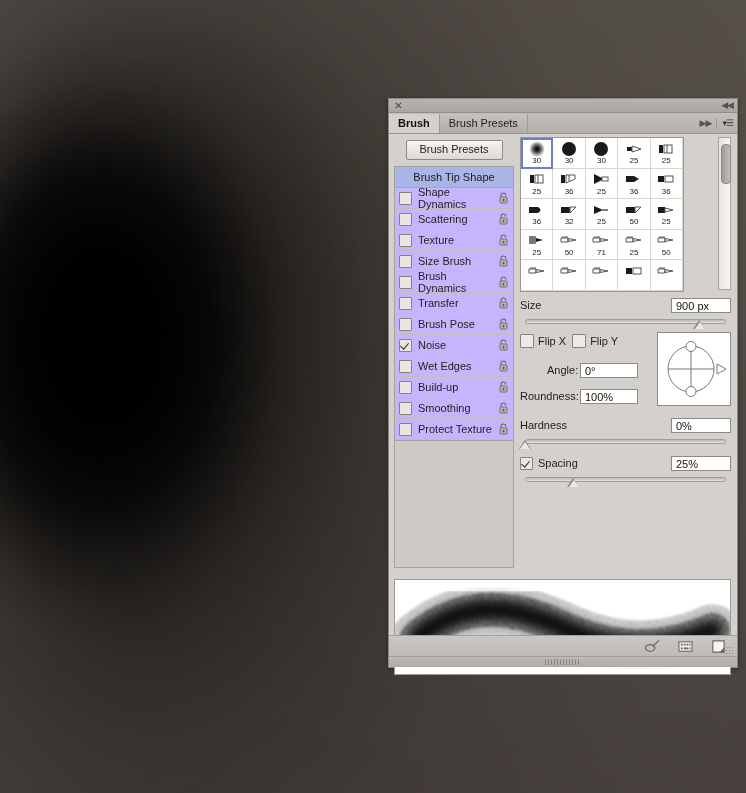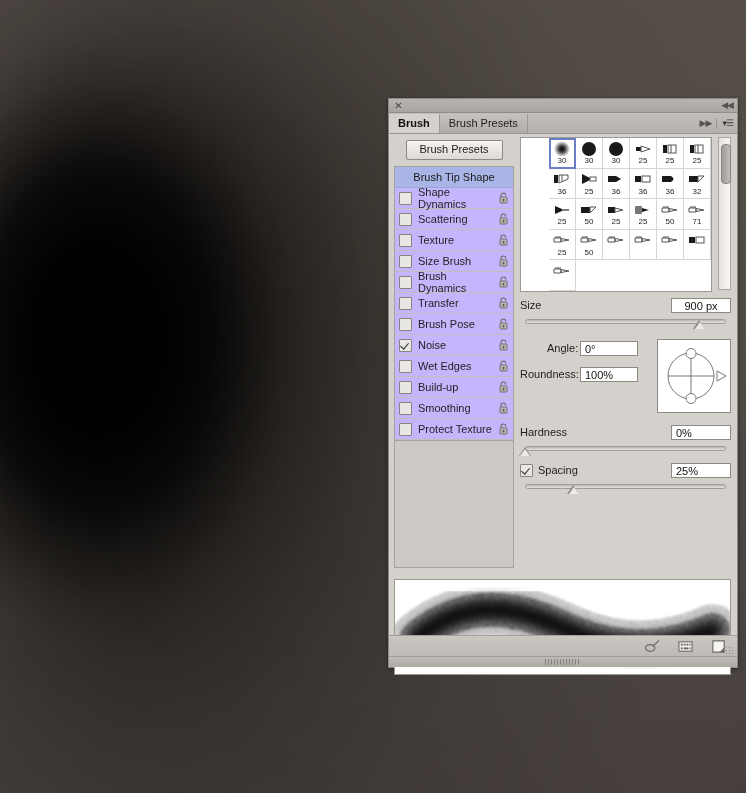--- a/index.html
+++ b/index.html
@@ -95,21 +95,21 @@
   .lock{flex:0 0 auto;width:11px;height:12px;}
   .spacerbox{border:1px solid #a5a19c;border-top:none;background:#cdc9c4;height:126px;}
 
   
   .rightcol{position:absolute;left:131px;top:4px;right:6px;bottom:0;}
 
   .gridwrap{position:relative;height:155px;}
   .brushgrid{
     position:absolute;left:0;top:0;width:162px;height:153px;
     background:#fff;border:1px solid #9c9893;overflow:hidden;
-    display:grid;grid-template-columns:repeat(6,1fr);grid-auto-rows:30.6px;padding-left:28px;
+    display:grid;grid-template-columns:repeat(5,1fr);grid-auto-rows:30.6px;
   }
   .bcell{
     position:relative;border-right:1px solid #d9d5d0;border-bottom:1px solid #d9d5d0;
     display:flex;flex-direction:column;align-items:center;justify-content:flex-start;
     padding-top:2px;box-sizing:border-box;
   }
   .bcell.sel{outline:2px solid #6b7fc7;outline-offset:-2px;}
   .btip{height:17px;display:flex;align-items:center;justify-content:center;width:100%;}
   .bnum{font-size:8px;line-height:8px;color:#1d1c1b;}
 
@@ -577,40 +577,50 @@
             </div>
           </div>
         <div class="gridscroll">
           <div class="gridthumb" id="gridthumb" style="top: 6.3px;"></div>
         </div>
       </div>
 
       <div class="ctl">
         <div class="row">
           <span class="lbl">Size</span>
-          <span class="field" style="position:absolute;right:0;width:60px;text-align:center;">900 px</span>
+          <span class="field" style="position:absolute;right:0;width:60px;">900 px</span>
         </div>
         <div class="slider">
           <div class="strack"></div>
           <div class="sthumb" id="size-thumb" style="left: 173.1px;"></div>
         </div>
       </div>
 
       <div class="ctl" style="height:78px;">
         <div class="angbox">
           <svg width="72" height="72" viewBox="0 0 72 72">
             <circle cx="33" cy="36" r="23" fill="none" stroke="#7b7874" stroke-width="1"></circle>
             <line x1="10" y1="36" x2="56" y2="36" stroke="#7b7874" stroke-width="1"></line>
             <line x1="33" y1="12" x2="33" y2="60" stroke="#7b7874" stroke-width="1"></line>
             <circle cx="33" cy="13.5" r="5" fill="#fff" stroke="#7b7874" stroke-width="1"></circle>
             <circle cx="33" cy="58.5" r="5" fill="#fff" stroke="#7b7874" stroke-width="1"></circle>
             <polygon points="59,31 68,36 59,41" fill="#fff" stroke="#7b7874" stroke-width="1"></polygon>
           </svg>
         </div>
 
+        <div class="row" style="margin-top:2px;">
+          <div class="flipwrap">
+            <span class="flipchk"></span>
+            <span class="lbl">Flip X</span>
+          </div>
+          <div class="flipwrap" style="margin-left:6px;">
+            <span class="flipchk"></span>
+            <span class="lbl">Flip Y</span>
+          </div>
+        </div>
 
         <div class="row" style="margin-top:11px;">
           <span class="lbl" style="position:absolute;left:27px;">Angle:</span>
           <span class="field" style="position:absolute;left:60px;width:58px;">0°</span>
         </div>
 
         <div class="row" style="margin-top:8px;">
           <span class="lbl" style="position:absolute;left:0;">Roundness:</span>
           <span class="field" style="position:absolute;left:60px;width:58px;">100%</span>
         </div>

